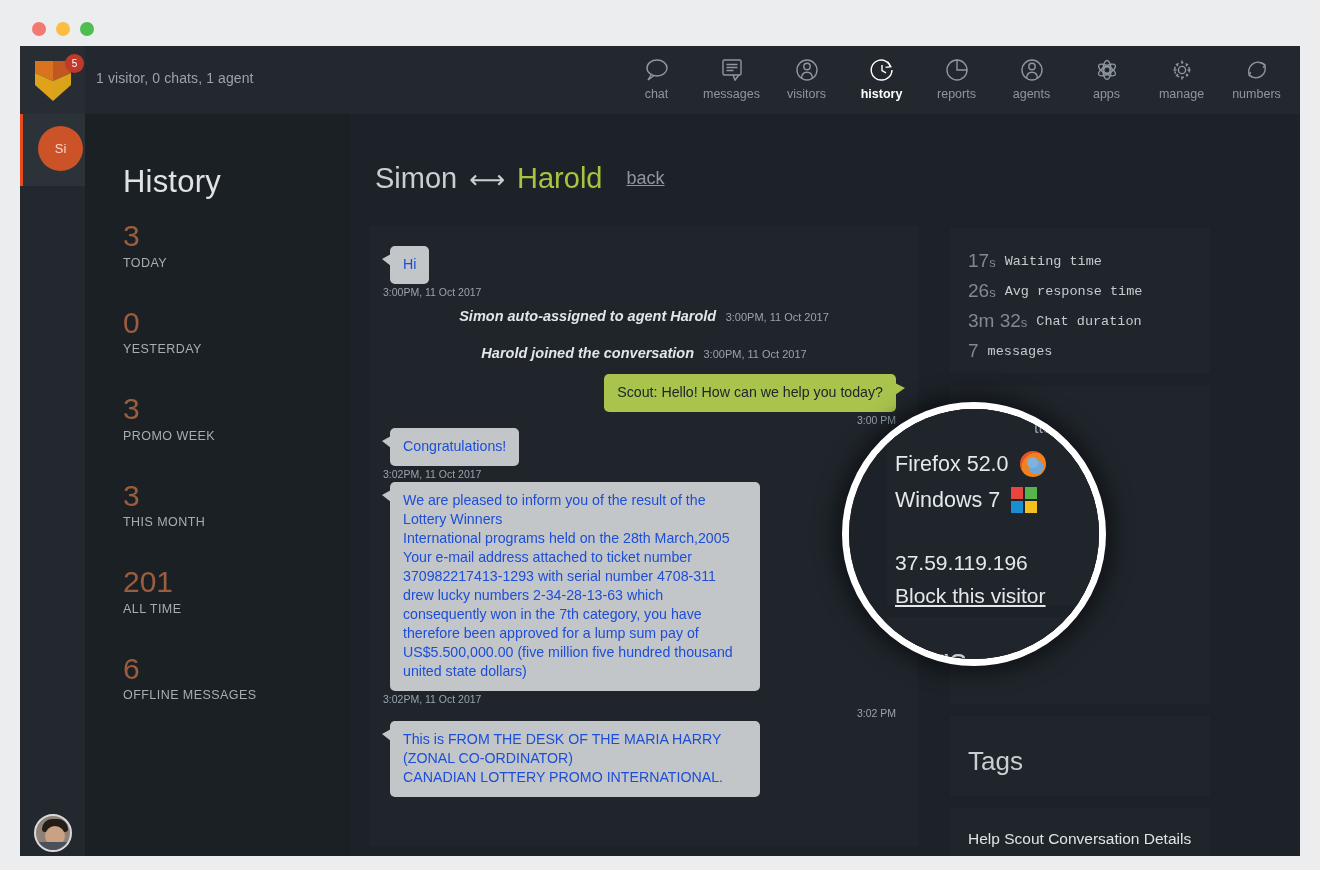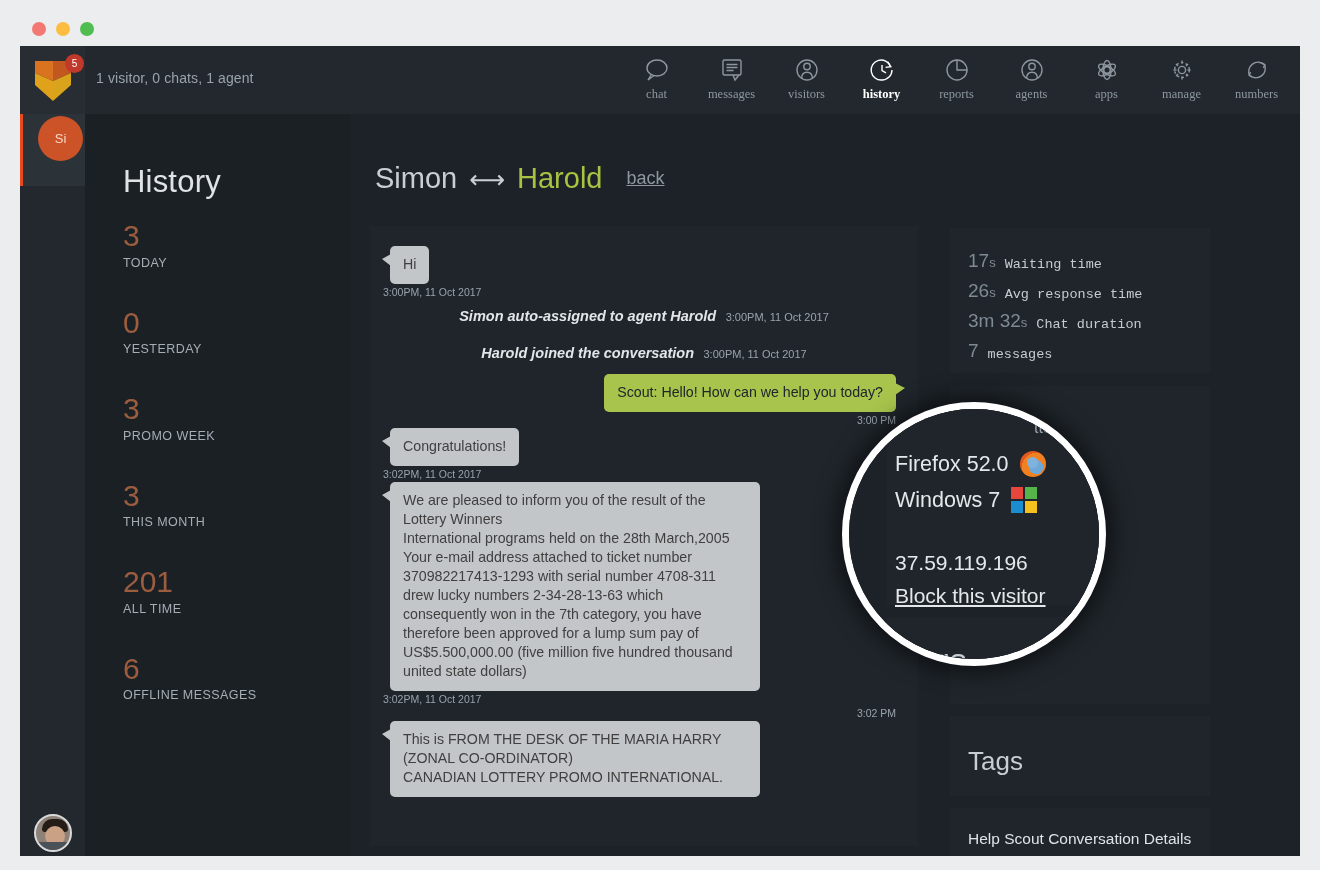--- a/index.html
+++ b/index.html
@@ -42,21 +42,21 @@
     position: absolute; left: 34px; top: 3px; width: 19px; height: 19px;
     border-radius: 50%; background: #c0392b; color: #fff;
     font-size: 10px; line-height: 19px; text-align: center;
   }
   .statusline {
     position: absolute; left: 76px; top: 24px;
     font-size: 14px; color: #9aa3ab; letter-spacing: .1px;
   }
   .navitems {
     position: absolute; right: 6px; top: 0; height: 68px;
-    display: flex; align-items: flex-start; font-family: Liberation Serif, serif;
+    display: flex; align-items: flex-start;
   }
   .navitem {
     width: 75px; height: 68px; padding-top: 11px;
     display: flex; flex-direction: column; align-items: center; gap: 4px;
     color: #8e979f; cursor: pointer;
   }
   .navitem .lbl { font-size: 12.5px; }
   .navitem.active { color: #ffffff; }
   .navitem.active .lbl { font-weight: bold; }
   .navitem svg { display: block; }
@@ -64,21 +64,21 @@
   
   .rail {
     position: absolute; left: 0; top: 68px; width: 65px; height: 742px;
     background: #22282e;
   }
   .rail-sel {
     position: absolute; left: 0; top: 0; width: 65px; height: 72px;
     background: #2b3238; border-left: 3px solid #e8491d;
   }
   .rail-avatar {
-    position: absolute; left: 15px; top: 2px; width: 45px; height: 45px;
+    position: absolute; left: 15px; top: 12px; width: 45px; height: 45px;
     border-radius: 50%; background: #cc5227; color: #f6d6c8;
     font-size: 13px; line-height: 45px; text-align: center;
   }
   .rail-photo {
     position: absolute; left: 14px; top: 700px; width: 38px; height: 38px;
     border-radius: 50%; overflow: hidden;
     background: radial-gradient(circle at 50% 34%, #d9cfc6 0 22%, #8e8278 22% 100%);
     border: 2px solid #d9d9d9;
   }
   .rail-photo .hair { position:absolute; left:6px; top:3px; width:26px; height:13px; background:#241c16; border-radius: 13px 13px 4px 4px; }
@@ -133,21 +133,21 @@
   }
   .sys .ts { font-size: 11px; color: #9aa3ab; margin-left: 5px; }
 
   .bubble {
     position: relative; display: inline-block; max-width: 370px;
     padding: 9px 13px 10px 13px; border-radius: 5px;
     font-size: 14.2px; line-height: 19px; white-space: pre-line;
   }
   .row.in { text-align: left; }
   .row.out { text-align: right; }
-  .row.in .bubble { background: #c3c6c8; color: #404040; margin-left: 10px; }
+  .row.in .bubble { background: #c3c6c8; color: #1d4ed8; margin-left: 10px; }
   .row.out .bubble { background: #a8c44c; color: #20262b; margin-right: 12px; text-align: left; }
 
   .row.in .bubble::before {
     content: ""; position: absolute; left: -8px; top: 8px;
     border-top: 5px solid transparent; border-bottom: 7px solid transparent;
     border-right: 9px solid #c3c6c8;
   }
   .row.out .bubble::after {
     content: ""; position: absolute; right: -9px; top: 9px;
     border-top: 5px solid transparent; border-bottom: 7px solid transparent;
@@ -160,21 +160,21 @@
   
   .right {
     position: absolute; left: 910px; top: 68px; width: 370px; height: 742px;
     background: #1c2228;
   }
   .card {
     position: absolute; left: 20px; width: 260px;
     background: #1f252b;
   }
   #card-metrics { top: 114px; height: 145px; padding: 22px 0 0 18px; }
-  .metric { display: flex; align-items: flex-end; margin-bottom: 8px; }
+  .metric { display: flex; align-items: center; margin-bottom: 8px; }
   .metric .v { font-size: 19px; color: #7f8a93; }
   .metric .v .u { font-size: 13px; }
   .metric .k { font-size: 13.5px; color: #c6cbd0; margin-left: 9px; font-family: Liberation Mono, monospace; }
 
   #card-visitor { top: 272px; height: 318px; padding: 24px 0 0 18px; }
   #card-visitor .vname { font-size: 22px; color: #c9ced3; margin-bottom: 14px; }
   #card-visitor .vmail { font-size: 13.5px; color: #9aa3ab; }
   #card-visitor .vrow { font-size: 15px; color: #d6dade; margin-top: 10px; display:flex; align-items:center; gap:8px;}
   #card-visitor .vip { font-size: 15px; color: #d6dade; margin-top: 30px; }
   #card-visitor .vblock { font-size: 15px; color: #d6dade; text-decoration: underline; margin-top: 6px; cursor:pointer;}

